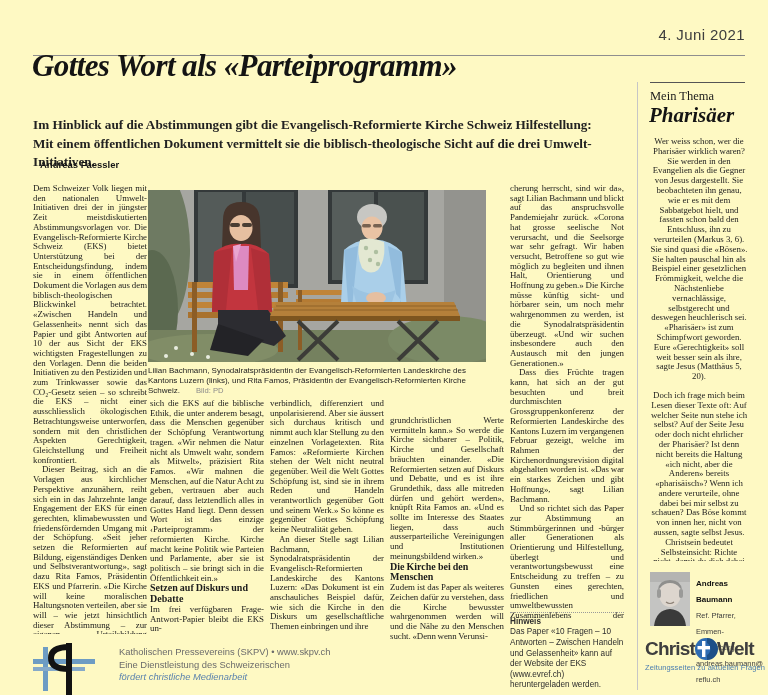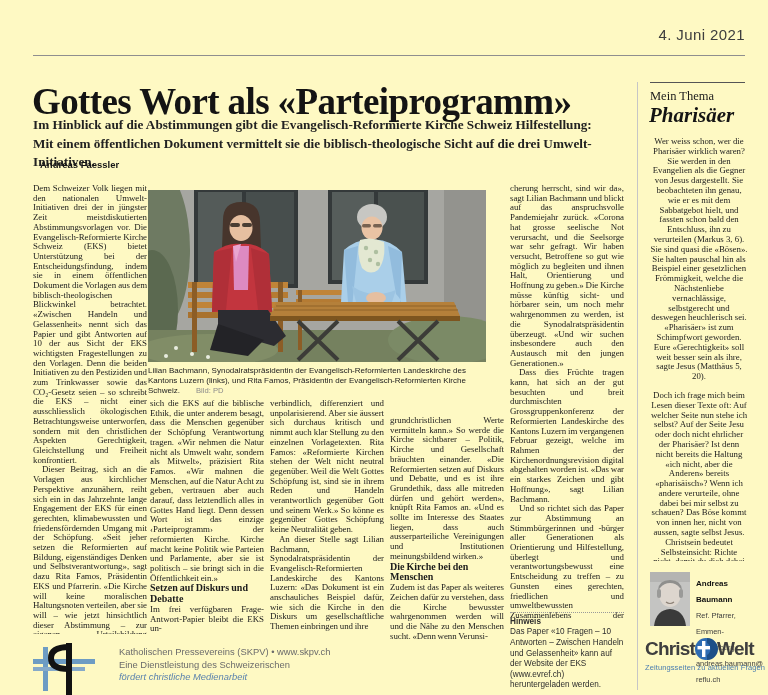--- a/index.html
+++ b/index.html
@@ -11,22 +11,22 @@
   }
   
   .date {
     position:absolute; top:26px; right:23px;
     font-family:"Liberation Sans", sans-serif; font-size:15px; color:#3d3d3d; letter-spacing:.4px;
   }
   .toprule { position:absolute; top:55px; left:33px; width:712px; height:1px; background:#8f8f8f; }
 
   
   .title {
-    position:absolute; top:80px; left:32px; width:600px;
-    font-weight:700; font-size:37px; letter-spacing:-0.6px; color:#141414; white-space:nowrap;
+    position:absolute; top:48px; left:32px; width:600px;
+    font-weight:700; font-size:31px; letter-spacing:-0.6px; color:#141414; white-space:nowrap;font-style:italic;
   }
   .subtitle {
     position:absolute; top:116px; left:33px; width:566px;
     font-weight:700; font-size:13.2px; line-height:1.42; color:#222;
   }
   .byline {
     position:absolute; top:159px; left:40px;
     font-family:"Liberation Sans", sans-serif; font-weight:700; font-size:9.5px; color:#161616;text-align:right;
   }
 

